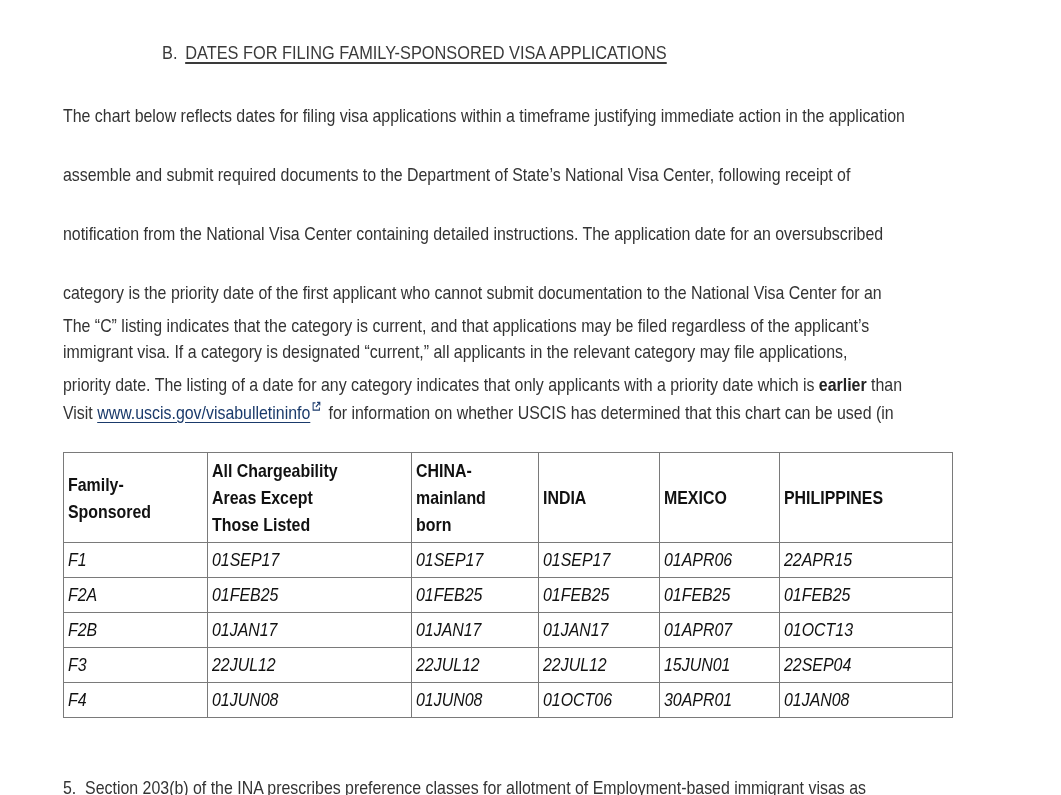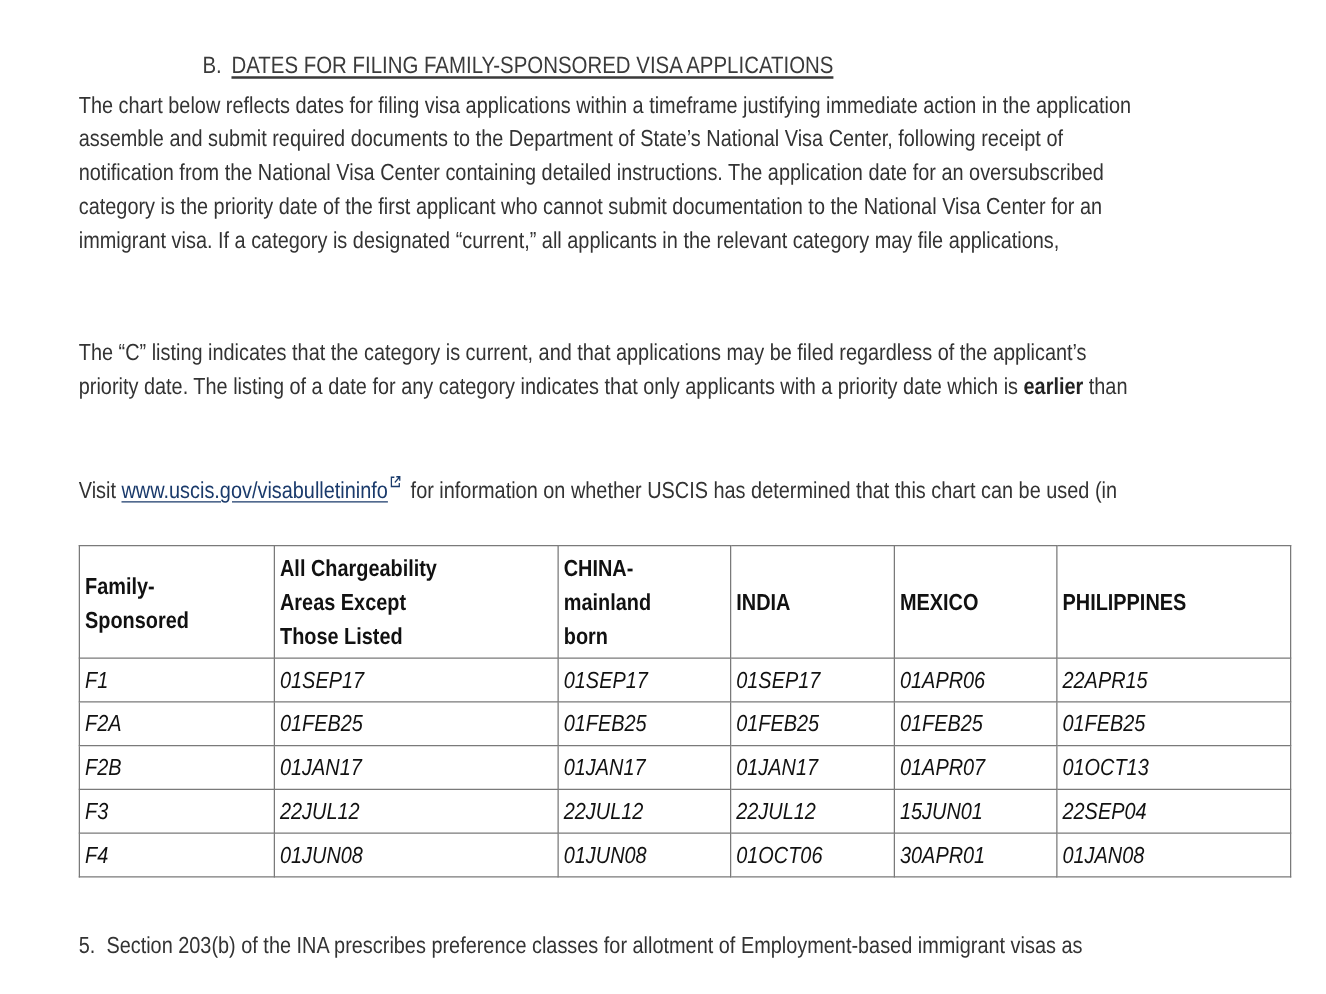--- a/index.html
+++ b/index.html
@@ -50,20 +50,21 @@
     left: 63px;
     width: 980px;
     font-size: 18.5px;
     line-height: 27px;
     color: #333333;
   }
   .para .line {
     display: block;
     white-space: nowrap;
     height: 27px;
+    margin-top: 32px;
   }
   .para .line > span.inner {
     display: inline-block;
     transform: scaleX(0.86);
     transform-origin: left center;
   }
   .u { text-decoration: underline; text-underline-offset: 3px; }
   .b { font-weight: bold; color: #222; }
   a.link {
     color: #1a3a6b;
@@ -72,28 +73,28 @@
   }
   .ext-icon {
     display: inline-block;
     width: 11px;
     height: 11px;
     vertical-align: super;
     margin-left: 1px;
     margin-right: 4px;
   }
   .p1 { top: 70px; }
-  .p2 { top: 268px; }
-  .p3 { top: 378px; }
+  .p2 { top: 280px; }
+  .p3 { top: 367px; }
 
   table.vb {
     position: absolute;
     left: 63px;
-    top: 436px;
-    width: 970px;
+    top: 452px;
+    width: 890px;
     border-collapse: collapse;
     font-size: 18.5px;
     color: #111;
   }
   table.vb td, table.vb th {
     border: 1px solid #7a7a7a;
     padding: 0 4px;
     text-align: left;
     vertical-align: middle;
   }

